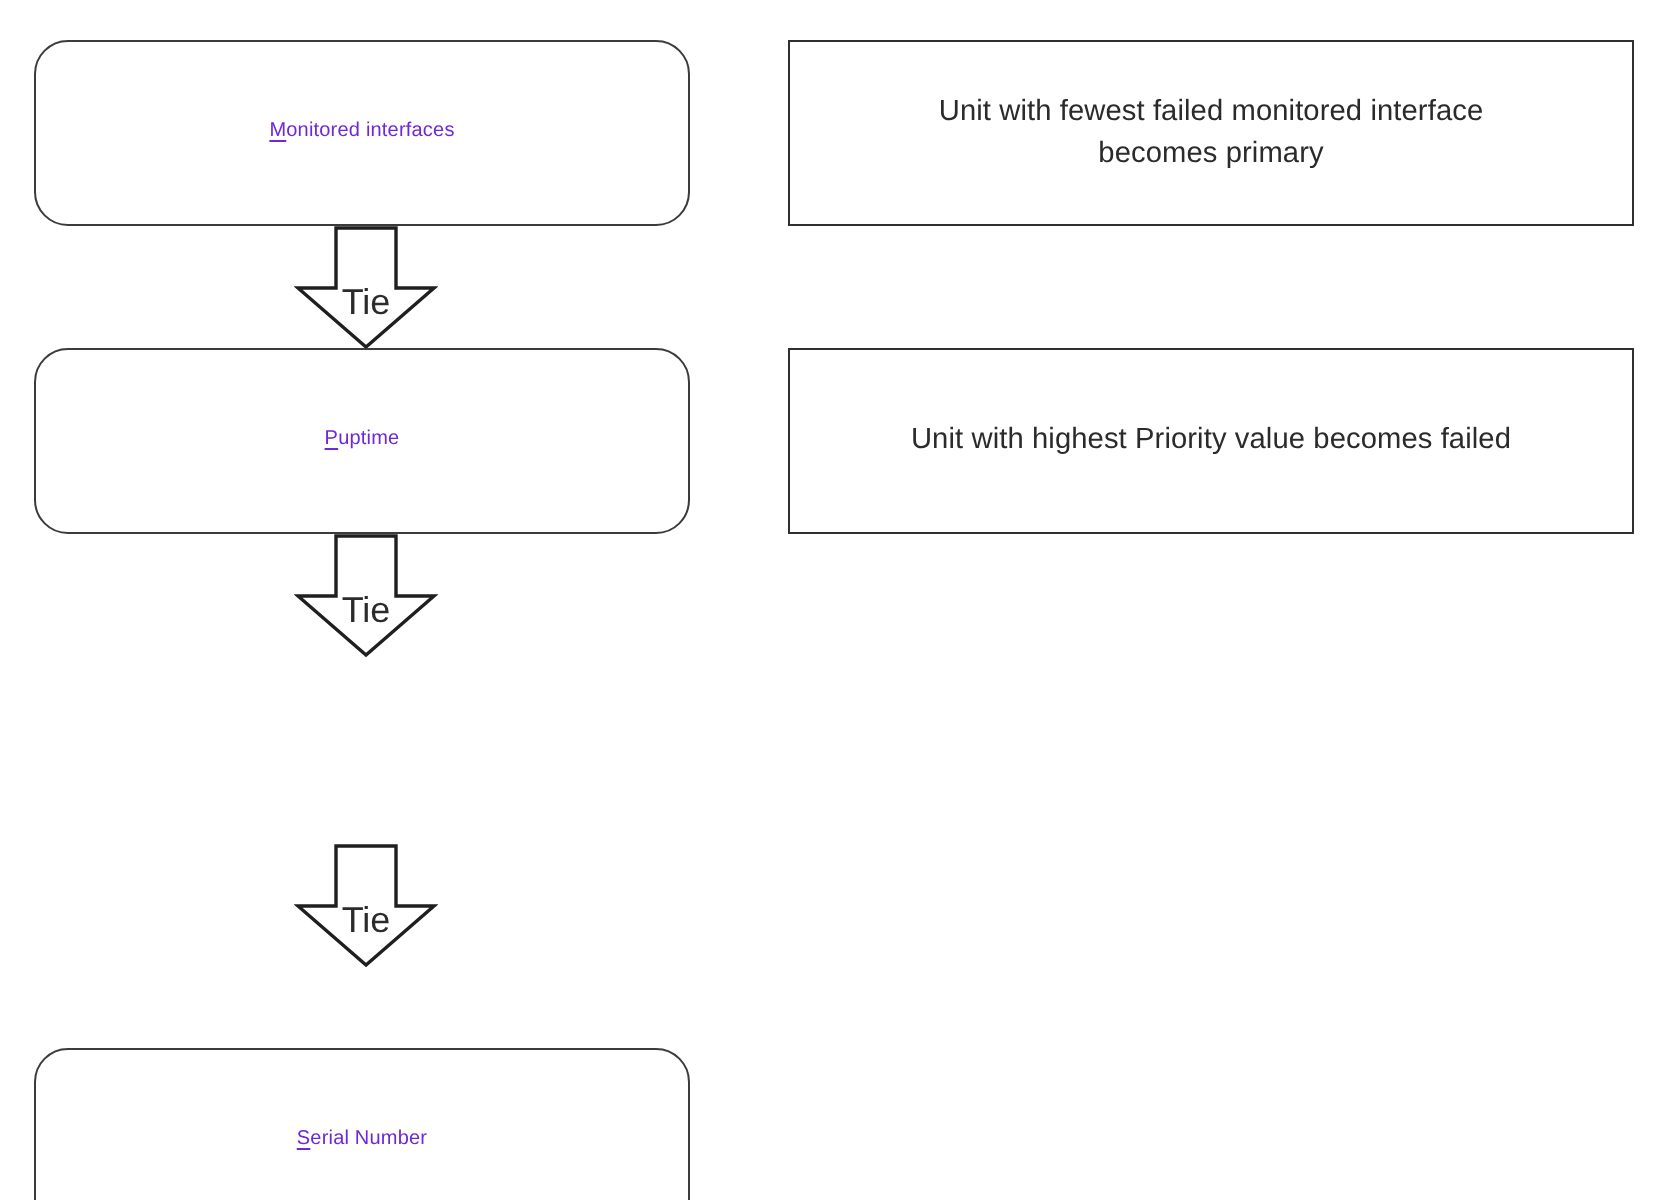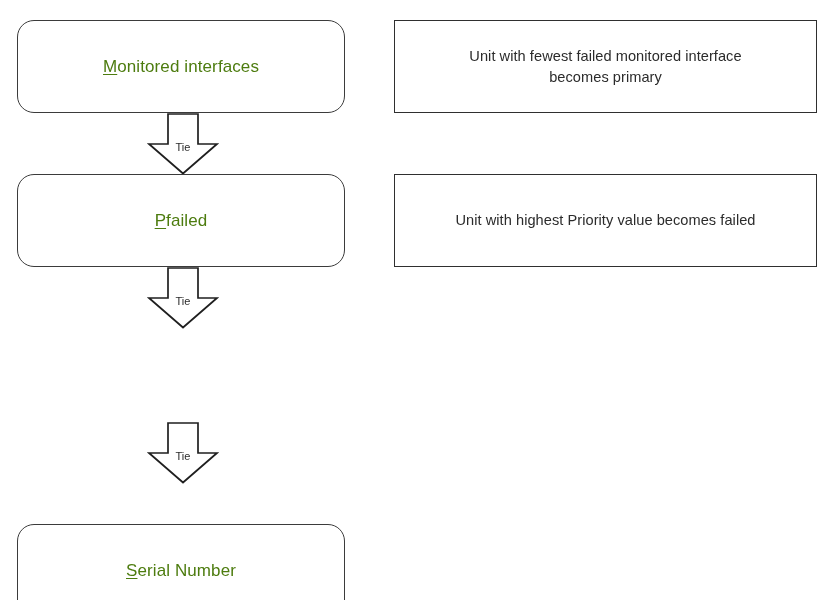--- a/index.html
+++ b/index.html
@@ -37,22 +37,22 @@
     height: 93px;
     box-sizing: border-box;
     border: 1.6px solid #3b3b3b;
     border-radius: 17px;
     background: #ffffff;
     display: flex;
     align-items: center;
     justify-content: center;
   }
   .criterion-label {
-    font-size: 17px;
-    color: #4d7c0f;
+    font-size: 10px;
+    color: #6d28d9;
     letter-spacing: 0.1px;
     line-height: 1.25;
     text-align: center;
     white-space: nowrap;
   }
   .mnemonic {
     text-decoration: underline;
     text-underline-offset: 1.5px;
   }
 
@@ -93,21 +93,21 @@
     display: block;
     width: 72px;
     height: 62px;
   }
   .tie-label {
     position: absolute;
     left: 0;
     top: 28px;
     width: 72px;
     text-align: center;
-    font-size: 11px;
+    font-size: 18px;
     color: #2b2b2b;
     pointer-events: none;
   }
 </style>
 </head>
 <body>
 
 <div id="canvas">
 
   <div class="row" style="top:20px;">
@@ -121,21 +121,21 @@
 
   <div class="tie-arrow" style="top:113px;">
     <svg viewBox="0 0 72 62" xmlns="http://www.w3.org/2000/svg">
       <path d="M 21 1 L 51 1 L 51 31 L 70 31 L 36 60.5 L 2 31 L 21 31 Z" fill="#ffffff" stroke="#1f1f1f" stroke-width="1.7" stroke-linejoin="miter"></path>
     </svg>
     <div class="tie-label">Tie</div>
   </div>
 
   <div class="row" style="top:174px;">
     <div class="criterion-box">
-      <div class="criterion-label"><span class="mnemonic">P</span><span>failed</span></div>
+      <div class="criterion-label"><span class="mnemonic">P</span><span>uptime</span></div>
     </div>
     <div class="desc-box">
       <div class="desc-text nowrap">Unit with highest Priority value becomes failed</div>
     </div>
   </div>
 
   <div class="tie-arrow" style="top:267px;">
     <svg viewBox="0 0 72 62" xmlns="http://www.w3.org/2000/svg">
       <path d="M 21 1 L 51 1 L 51 31 L 70 31 L 36 60.5 L 2 31 L 21 31 Z" fill="#ffffff" stroke="#1f1f1f" stroke-width="1.7" stroke-linejoin="miter"></path>
     </svg>

